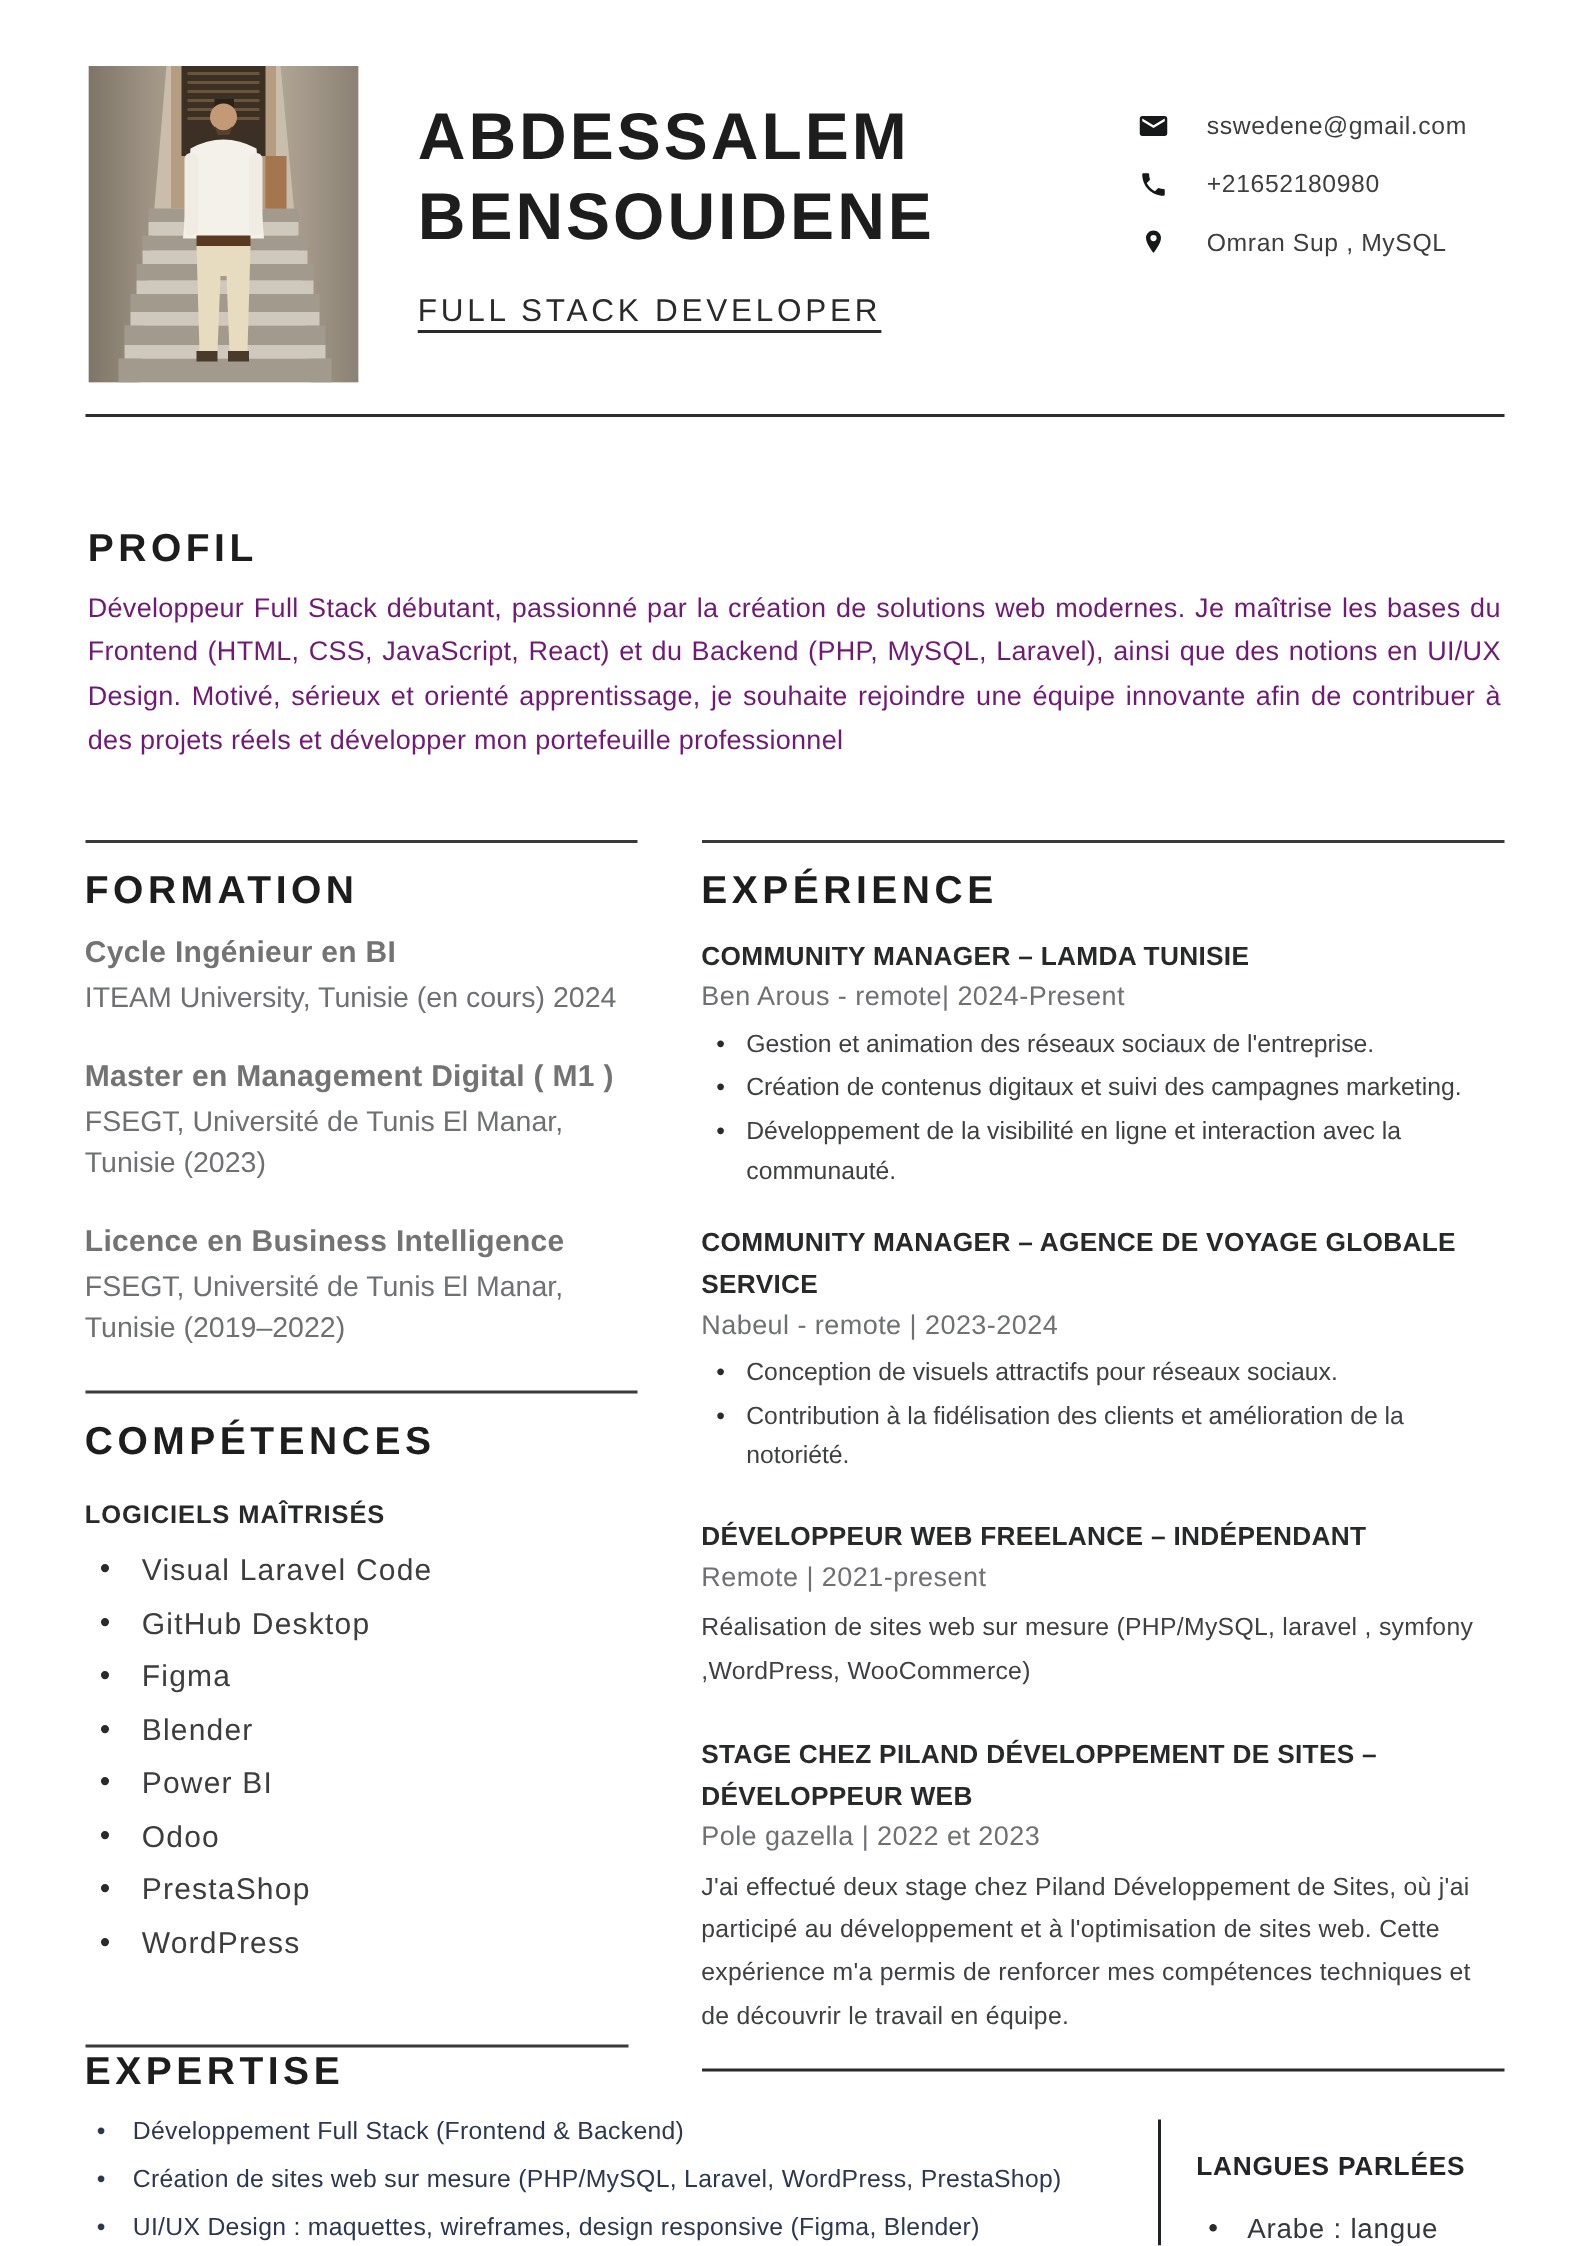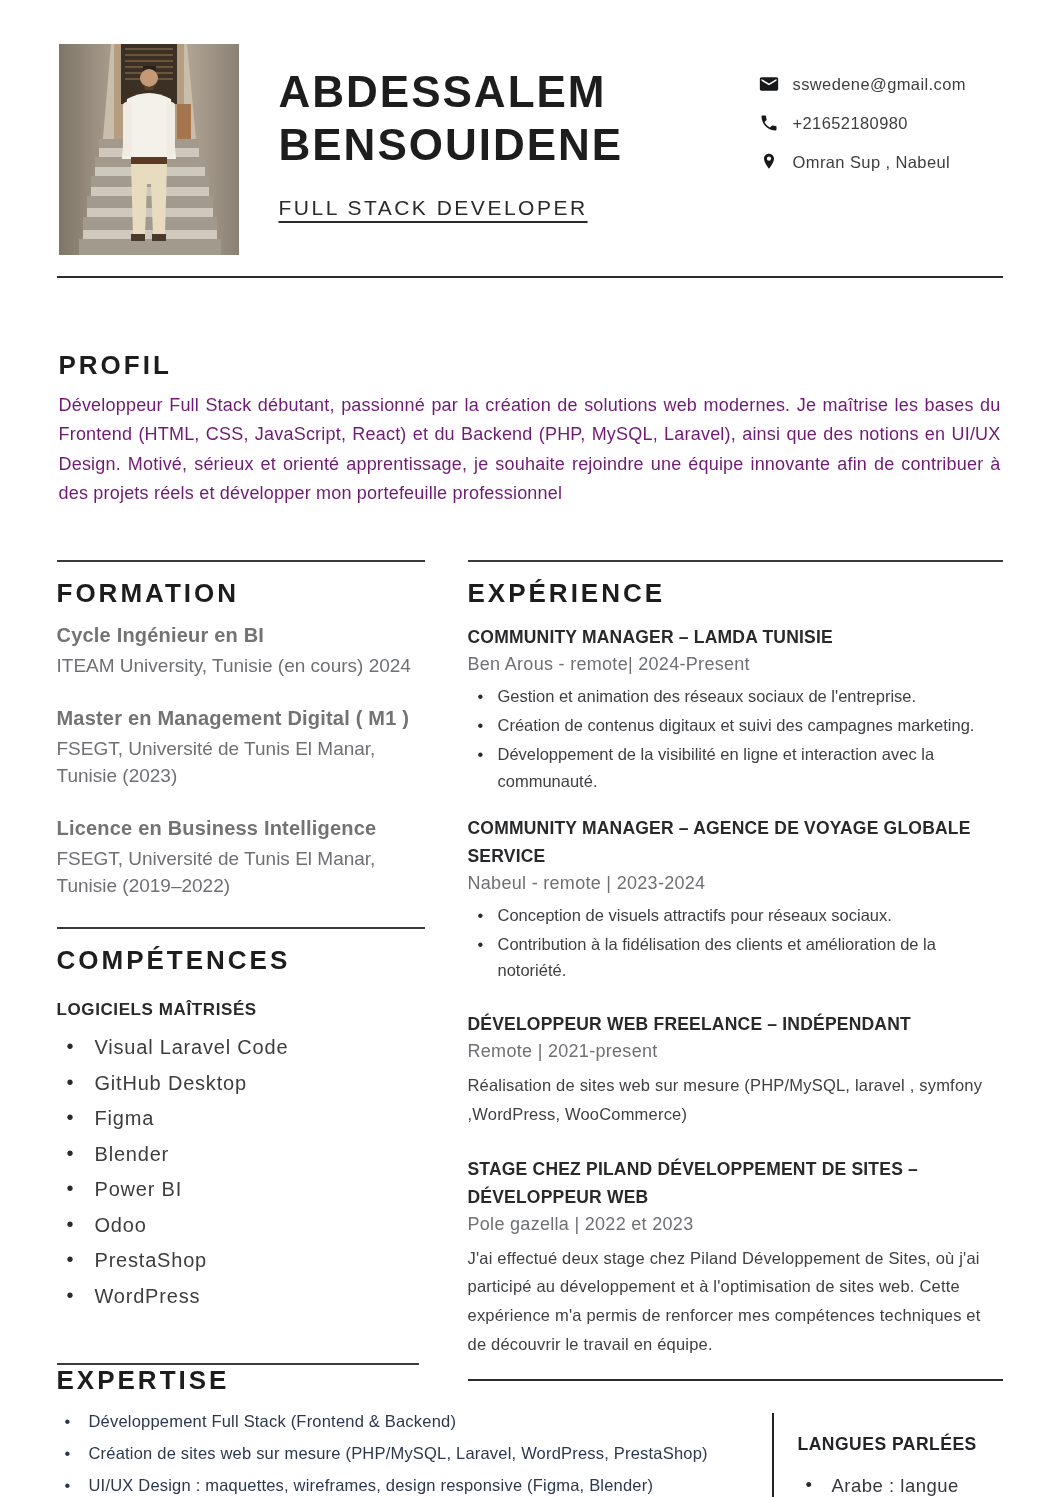--- a/index.html
+++ b/index.html
@@ -15,21 +15,21 @@
   .header{ display:flex; padding:44px 55px 0 57px; }
   .photo{ width:180px; height:211px; flex:none; display:block; }
   .head-mid{ margin-left:40px; flex:1; }
   .name{ margin-top:22px; font-size:44px; font-weight:700; letter-spacing:2px;
          line-height:1.2; color:#1d1d1d; }
   .role{ display:inline-block; margin-top:24px; font-size:21px; letter-spacing:2.5px;
          color:#2a2a2a; text-decoration:underline; text-underline-offset:6px;
          text-decoration-thickness:1.5px; }
   .contact{ width:284px; flex:none; padding-top:30px; display:flex;
             flex-direction:column; gap:19px; }
-  .c-row{ display:flex; align-items:center; gap:14px; font-size:16.5px;
+  .c-row{ display:flex; align-items:center; gap:26px; font-size:16.5px;
           color:#3d3e40; letter-spacing:0.4px;padding-left:40px; }
   .c-ic{ width:20px; height:20px; flex:none; }
   .c-ic svg{ width:20px; height:20px; display:block; fill:#17181a; }
   .rule-full{ border-top:2px solid #2c2c2c; margin:21px 55px 0 55px; }
   
   .sec-h{ font-size:26px; font-weight:700; letter-spacing:3px; color:#1d1d1d; }
   .col-rule{ border-top:2px solid #3a3a3a; }
   
   .profil{ padding:0 57px;margin-top:36px; }
   .profil .sec-h{ margin-top:36px; }
@@ -173,21 +173,21 @@
             </svg>
         </span>
         <span>+21652180980</span>
       </div>
       <div class="c-row">
         <span class="c-ic">
           <svg viewBox="0 0 24 24">
               <path d="M12 2C8.7 2 6 4.7 6 8c0 4.5 6 12 6 12s6-7.5 6-12c0-3.3-2.7-6-6-6zm0 8.5A2.5 2.5 0 1 1 12 5.5a2.5 2.5 0 0 1 0 5z"></path>
             </svg>
         </span>
-        <span>Omran Sup , Nabeul</span>
+        <span>Omran Sup , MySQL</span>
       </div>
     </div>
   </div>
 
   <div class="rule-full"></div>
 
   <div class="profil">
     <div class="sec-h">PROFIL</div>
     <p class="profil-text">Développeur Full Stack débutant, passionné par la création de solutions web modernes. Je maîtrise les bases du Frontend (HTML, CSS, JavaScript, React) et du Backend (PHP, MySQL, Laravel), ainsi que des notions en UI/UX Design. Motivé, sérieux et orienté apprentissage, je souhaite rejoindre une équipe innovante afin de contribuer à des projets réels et développer mon portefeuille professionnel</p>
   </div>

